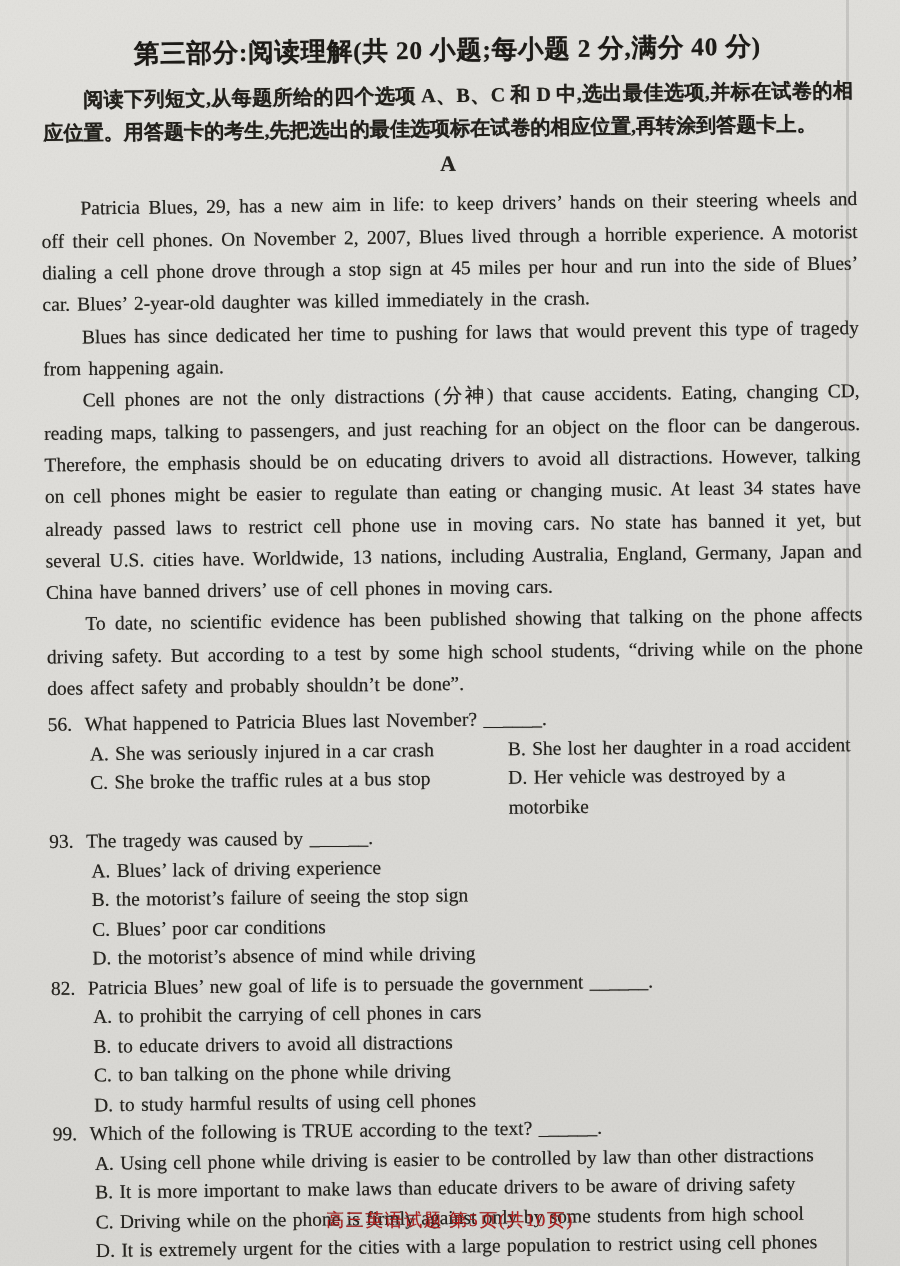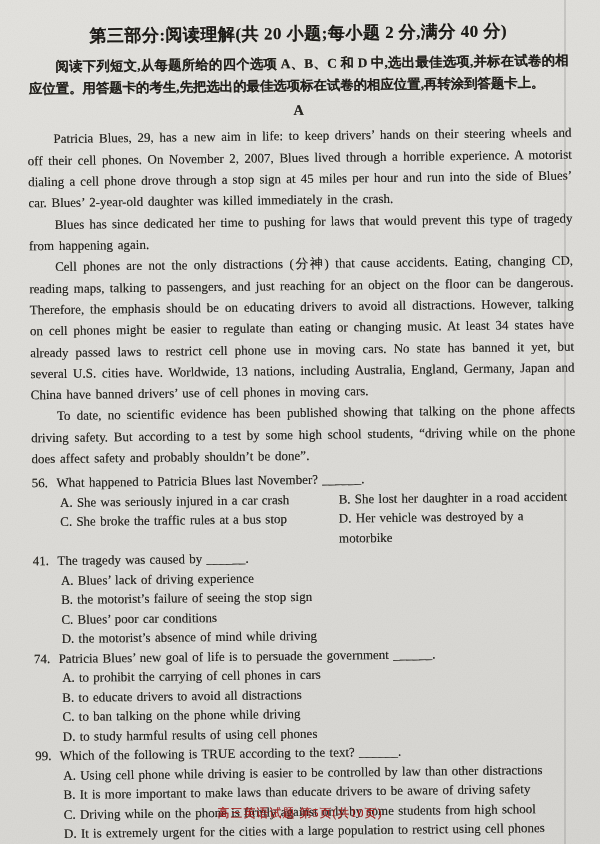--- a/index.html
+++ b/index.html
@@ -100,33 +100,33 @@
       <div class="opt-grid">
         <span class="ink">A. She was seriously injured in a car crash</span>
         <span class="ink">B. She lost her daughter in a road accident</span>
         <span class="ink">C. She broke the traffic rules at a bus stop</span>
         <span class="ink">D. Her vehicle was destroyed by a motorbike</span>
       </div>
     </div>
 
     <div class="question">
       <div class="q-stem ink">
-        <span class="q-num">41.</span><span>The tragedy was caused by ______.</span>
+        <span class="q-num">93.</span><span>The tragedy was caused by ______.</span>
       </div>
       <div class="opt-list">
         <div class="opt ink">A. Blues’ lack of driving experience</div>
         <div class="opt ink">B. the motorist’s failure of seeing the stop sign</div>
         <div class="opt ink">C. Blues’ poor car conditions</div>
         <div class="opt ink">D. the motorist’s absence of mind while driving</div>
       </div>
     </div>
 
     <div class="question">
       <div class="q-stem ink">
-        <span class="q-num">74.</span><span>Patricia Blues’ new goal of life is to persuade the government ______.</span>
+        <span class="q-num">82.</span><span>Patricia Blues’ new goal of life is to persuade the government ______.</span>
       </div>
       <div class="opt-list">
         <div class="opt ink">A. to prohibit the carrying of cell phones in cars</div>
         <div class="opt ink">B. to educate drivers to avoid all distractions</div>
         <div class="opt ink">C. to ban talking on the phone while driving</div>
         <div class="opt ink">D. to study harmful results of using cell phones</div>
       </div>
     </div>
 
     <div class="question">

